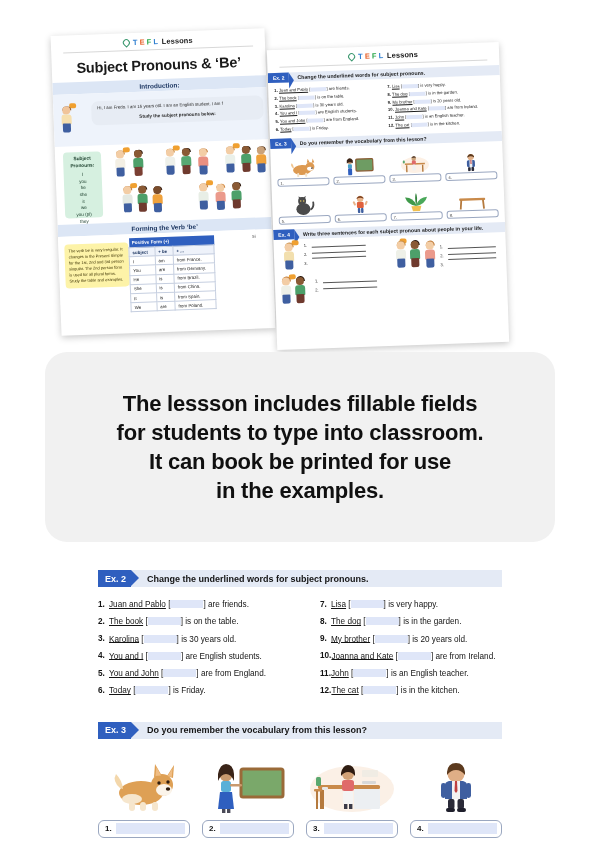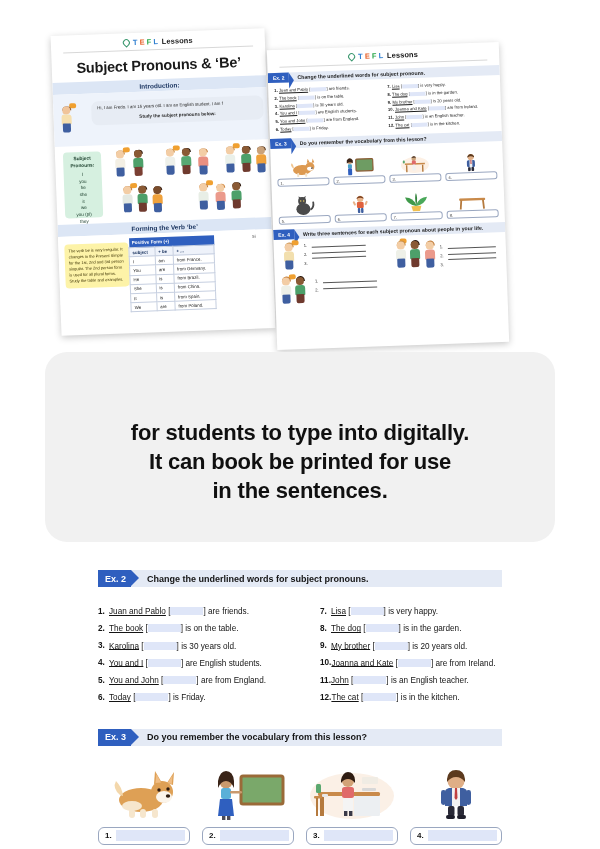--- a/index.html
+++ b/index.html
@@ -326,21 +326,21 @@
     font-size: 9px;
     font-weight: bold;
     display: flex;
     align-items: center;
     margin-left: 16px;
     color: #141414;
   }
 
   .b-cols {
     display: flex;
-    margin: 20px 98px 0 98px;
+    margin: 13px 98px 0 98px;
     gap: 40px;
     justify-content: flex-end;
   }
   .b-col { flex: 1; }
   .b-item {
     font-size: 8.2px;
     line-height: 1;
     color: #141414;
     margin-bottom: 8.6px;
     white-space: nowrap;
@@ -804,24 +804,24 @@
         <span class="ex4-line"></span>
         <span class="ex4-lbl" style="top:9px">2.</span>
         <span class="ex4-line"></span>
       </div>
     </div>
   </div>
 </div>
 
 <div class="callout">
   <p>
-    <br>
-    <span>for students to type into digitally.</span><br>
+    <span>The lessson includes fillable fields</span><br>
+    <span>for students to type into classroom.</span><br>
     <span>It can book be printed for use</span><br>
-    <span>in the sentences.</span>
+    <span>in the examples.</span>
   </p>
 </div>
 
 <div class="bottom">
 
   <div class="b-exrow">
     <span class="b-badge">Ex. 2</span>
     <span class="b-text">Change the underlined words for subject pronouns.</span>
   </div>
 

